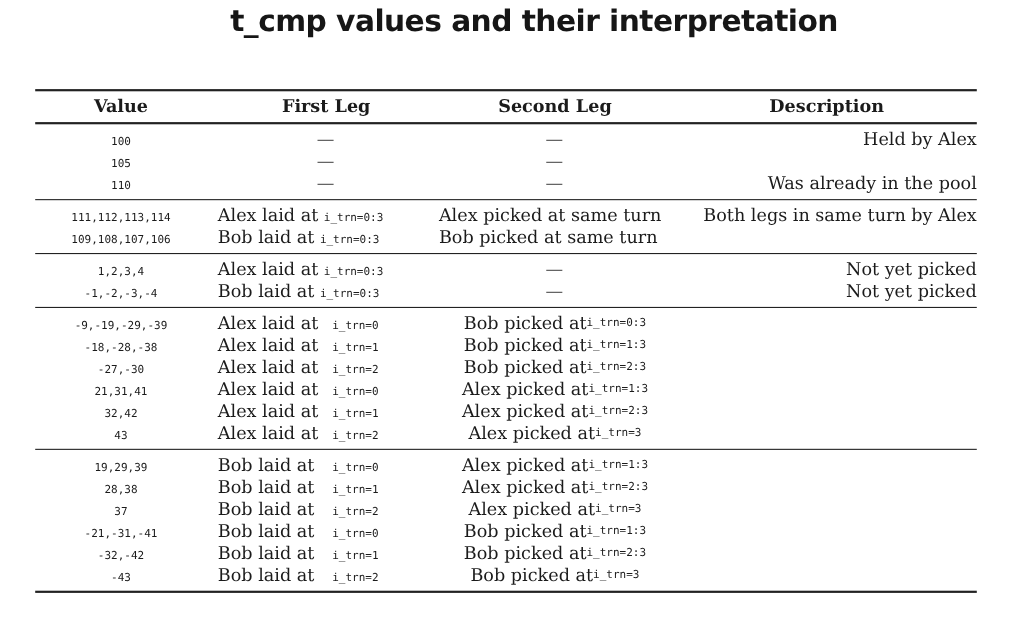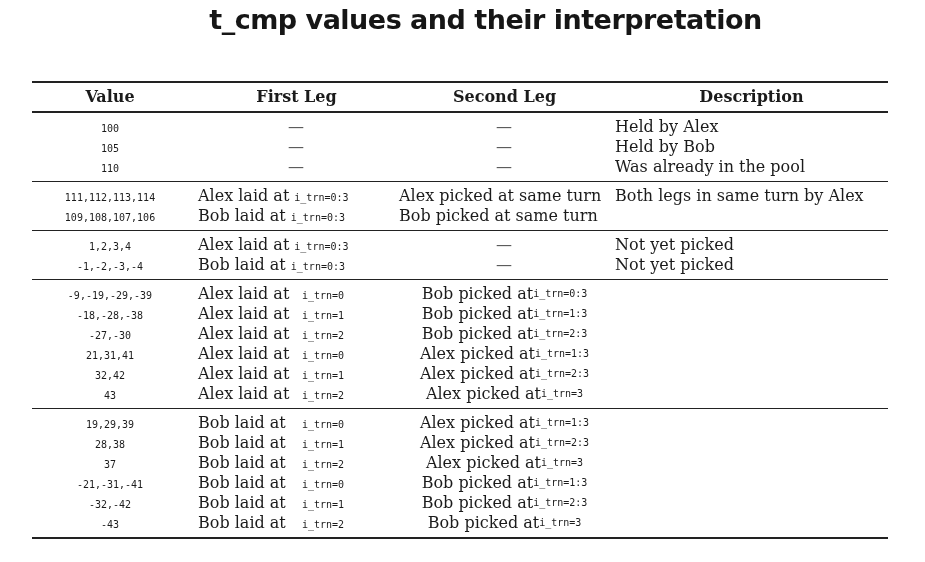--- a/index.html
+++ b/index.html
@@ -59,21 +59,21 @@
     white-space: nowrap;
   }
   .cell { overflow: visible; }
   .mono {
     font-family: "DejaVu Sans Mono", monospace;
     font-size: 10px;
   }
   .c-val { text-align: center; }
   .c-first { padding-left: 10px; box-sizing: border-box; }
   .c-second { padding-left: 4px; padding-right: 3px; box-sizing: border-box; }
-  .c-desc { padding-left: 2px; box-sizing: border-box; }
+  .c-desc { padding-left: 2px; box-sizing: border-box; text-align: right; }
   .c-first.split .leg-text { display: inline-block; width: 104px; }
   .c-first:not(.split) .code { margin-left: 5px; }
   .c-second.split { display: flex; justify-content: center; }
   .dash-cell { text-align: center; }
   .c-second.dash-cell { display: block; }
   .dash { color: #555; letter-spacing: 1px; }
 </style>
 </head>
 <body>
 
@@ -91,21 +91,20 @@
         <div class="row">
           <div class="cell c-val"><span class="mono">100</span></div>
           <div class="cell c-first dash-cell"><span class="dash">—</span></div>
           <div class="cell c-second dash-cell"><span class="dash">—</span></div>
           <div class="cell c-desc"><span>Held by Alex</span></div>
         </div>
         <div class="row">
           <div class="cell c-val"><span class="mono">105</span></div>
           <div class="cell c-first dash-cell"><span class="dash">—</span></div>
           <div class="cell c-second dash-cell"><span class="dash">—</span></div>
-          <div class="cell c-desc"><span>Held by Bob</span></div>
         </div>
         <div class="row">
           <div class="cell c-val"><span class="mono">110</span></div>
           <div class="cell c-first dash-cell"><span class="dash">—</span></div>
           <div class="cell c-second dash-cell"><span class="dash">—</span></div>
           <div class="cell c-desc"><span>Was already in the pool</span></div>
         </div>
       </div>
       <div class="group">
         <div class="row">

